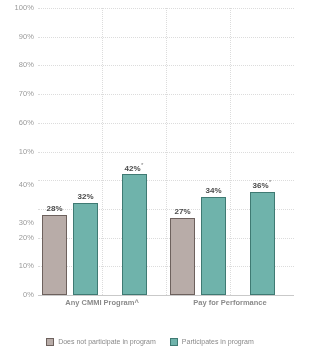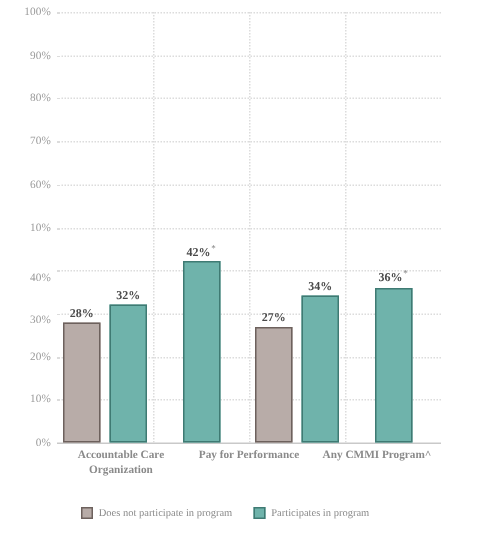--- a/index.html
+++ b/index.html
@@ -13,21 +13,20 @@
     font-family: "Liberation Sans", sans-serif;
     overflow: hidden;
     position: relative;
   }
 
   #chart-root {
     position: absolute;
     left: 0; top: 0;
     width: 300px;
     height: 320px;
-    font-family: Liberation Serif, serif;
   }
 
   
   
   .plot {
     position: absolute;
     left: 38px;
     top: 8px;
     width: 256px;
     height: 287px;
@@ -181,21 +180,21 @@
 <div id="chart-root">
 
   <div class="y-axis">
       <div class="y-tick" style="top: 8px;">100%</div>
       <div class="y-tick" style="top: 36.7px;">90%</div>
       <div class="y-tick" style="top: 65.4px;">80%</div>
       <div class="y-tick" style="top: 94.1px;">70%</div>
       <div class="y-tick" style="top: 122.8px;">60%</div>
       <div class="y-tick" style="top: 151.5px;">10%</div>
       <div class="y-tick" style="top: 185px;">40%</div>
-      <div class="y-tick" style="top: 213px;">30%</div>
+      <div class="y-tick" style="top: 223px;">30%</div>
       <div class="y-tick" style="top: 237.6px;">20%</div>
       <div class="y-tick" style="top: 266.3px;">10%</div>
       <div class="y-tick" style="top: 295px;">0%</div>
     </div>
 
   <div class="plot">
     <div class="gridlines">
         <div class="gridline" style="top: 0px;"></div>
         <div class="gridline" style="top: 28.7px;"></div>
         <div class="gridline" style="top: 57.4px;"></div>
@@ -243,23 +242,22 @@
         <div class="group">
           <div class="bar-wrap">
             <div class="bar-label" style="bottom: 105.32px;">36%<sup>*</sup></div>
             <div class="bar s1" style="height: 103.32px; background: rgb(111, 179, 171); border-color: rgb(63, 122, 115);"></div>
           </div>
         </div>
       </div>
   </div>
 
   <div class="cat-row">
-      <div class="cat">Accountable Care Organization</div>
+      <div class="cat">Any CMMI Program^</div>
       <div class="cat">Pay for Performance</div>
-      <div class="cat">Any CMMI Program^</div>
     </div>
 
   <div class="legend">
       <div class="legend-item">
         <span class="swatch s0" style="background: rgb(184, 172, 168);"></span>
         <span class="legend-label">Does not participate in program</span>
       </div>
       <div class="legend-item">
         <span class="swatch s1" style="background: rgb(111, 179, 171);"></span>
         <span class="legend-label">Participates in program</span>

